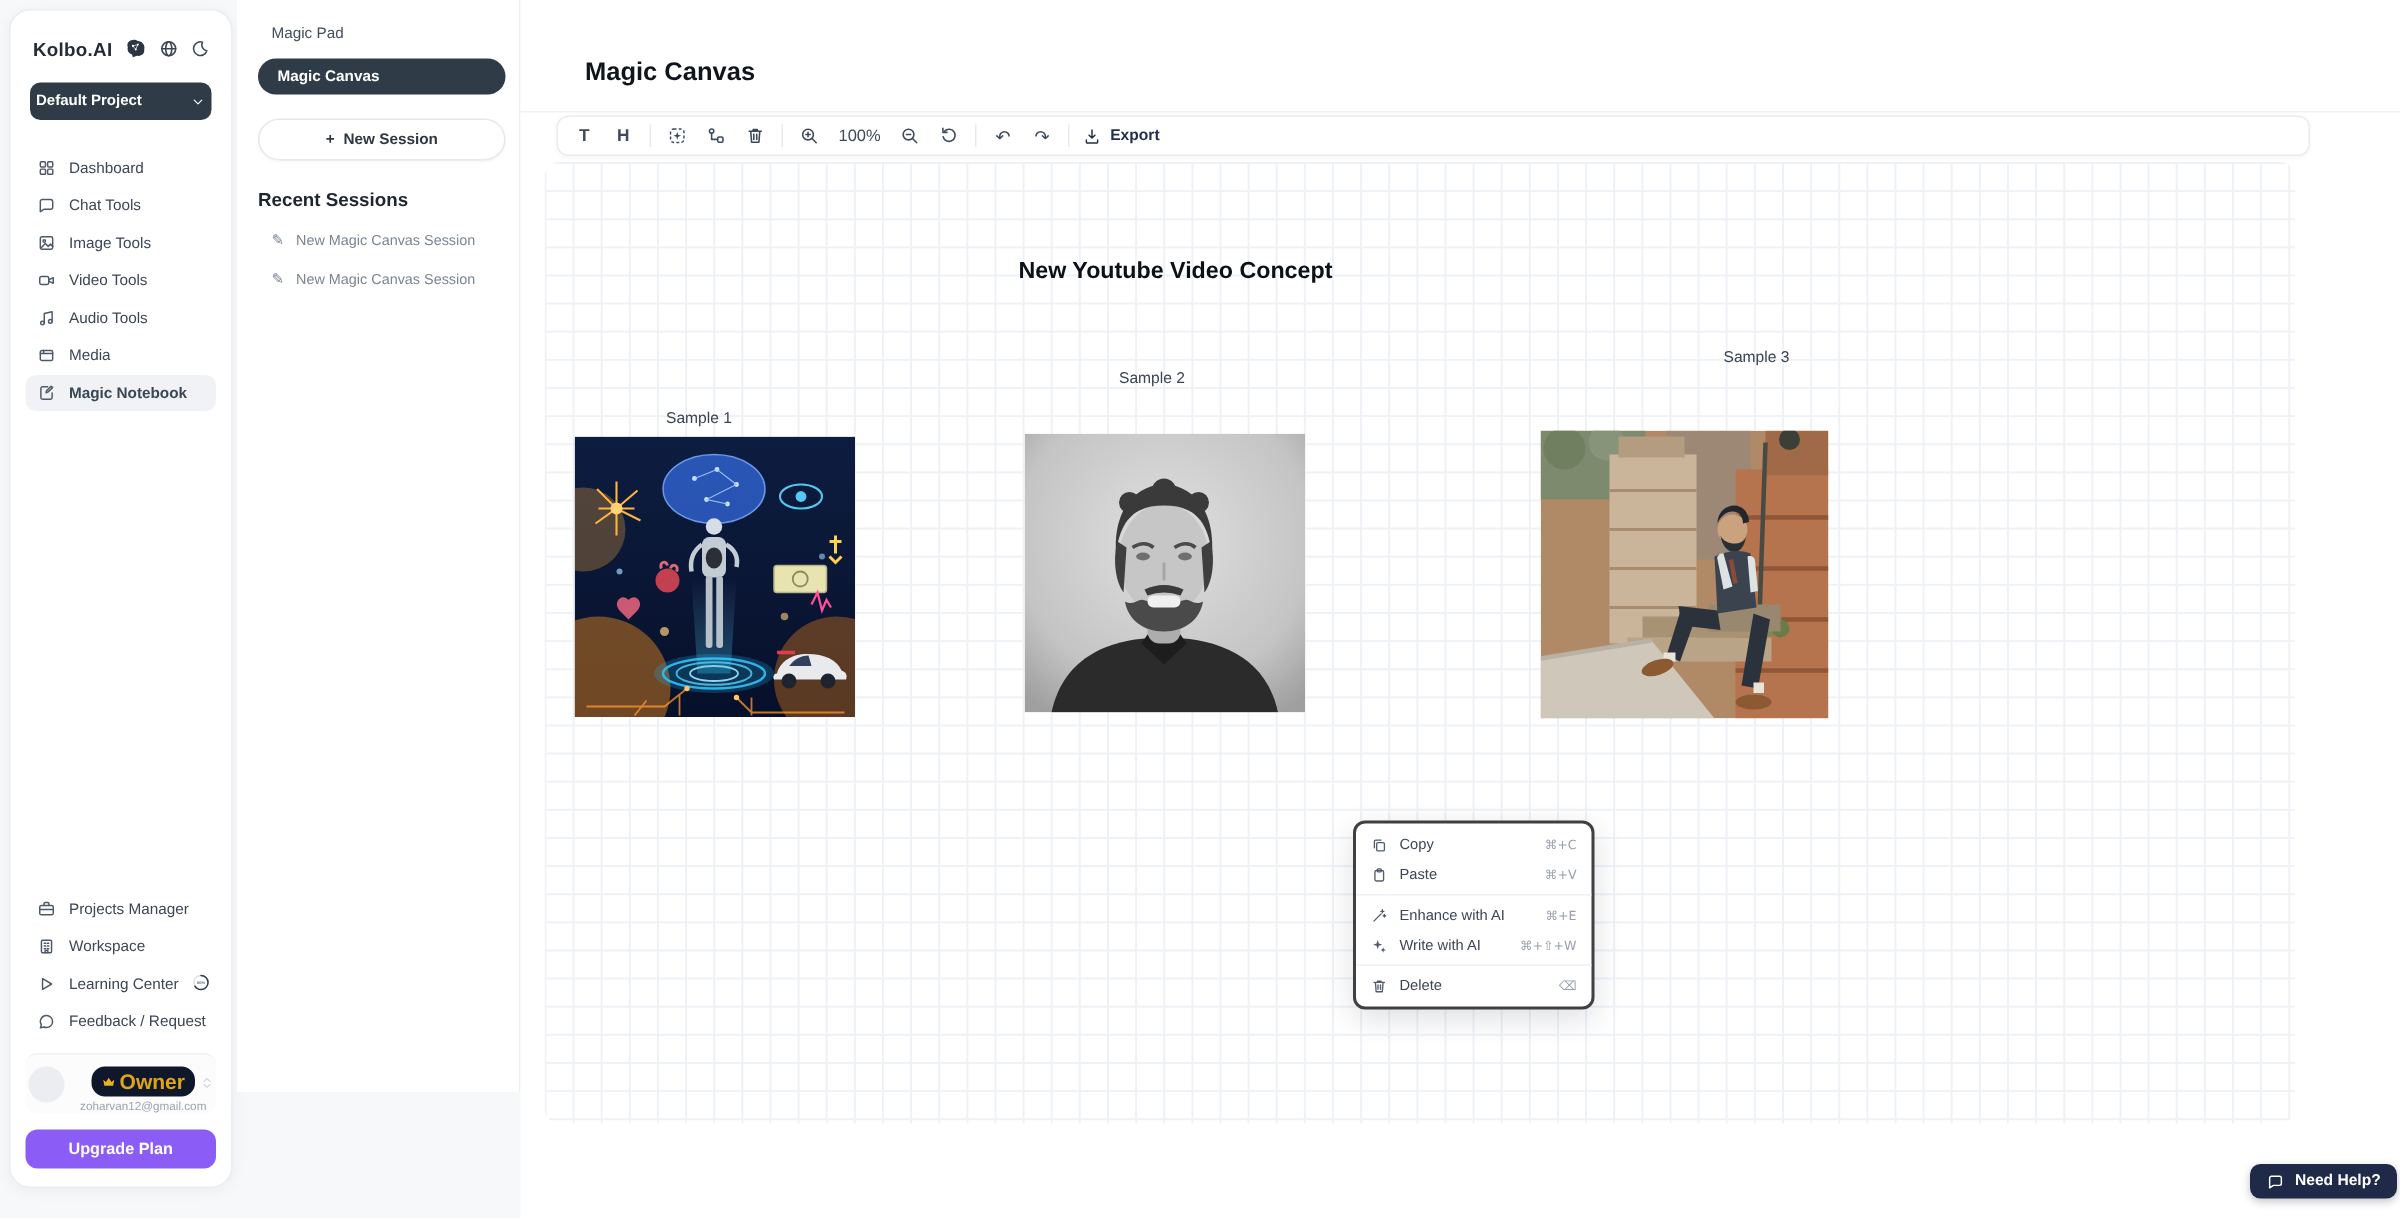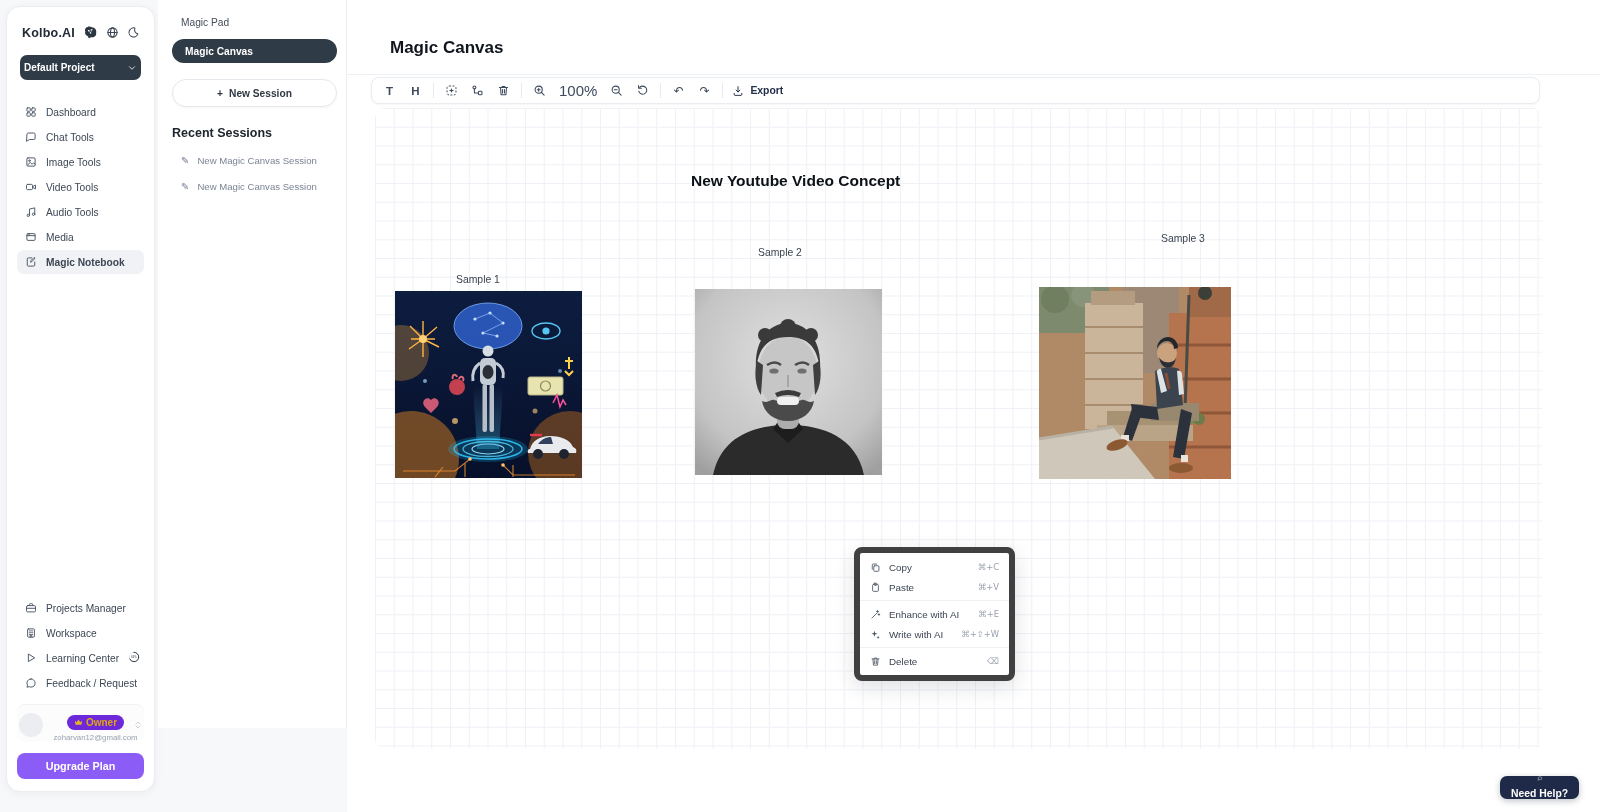--- a/index.html
+++ b/index.html
@@ -22,22 +22,22 @@
   .nav-item { display:flex; align-items:center; gap:9px; height:24px; padding:0 8px; border-radius:7px;
               font-size:10.2px; color:#3c4654; cursor:pointer; white-space:nowrap; }
   .nav-item.active { background:#f1f2f5; font-weight:700; }
   .nav-item svg { width:12px; height:12px; color:#4e5968; flex:none; }
   .spacer { flex:1; }
   .ring-badge { margin-left:auto; }
   .user-card { margin-top:9px; border-top:1px solid #f0f1f4; padding:8px 2px 0; display:flex; align-items:flex-start; gap:6px;
                cursor:pointer; background:#fcfcfd; border-radius:8px; position:relative; }
   .avatar { width:24px; height:24px; border-radius:50%; background:#ecedf0; flex:none; }
   .user-meta { flex:1; text-align:center; }
-  .owner-badge { display:inline-flex; align-items:center; gap:3px; background:#6d28d9; color:#e2a416;
-                 font-size:10px; font-weight:700; border-radius:9px; padding:2px 7px; }
+  .owner-badge { display:inline-flex; align-items:center; gap:3px; background:#0f172a; color:#e2a416;
+                 font-size:14px; font-weight:700; border-radius:9px; padding:2px 7px; }
   .user-email { font-size:7.8px; color:#9aa3ae; margin-top:2px; white-space:nowrap; }
   .user-caret { position:absolute; right:2px; top:10px; color:#b3bac4; }
   .upgrade-btn { margin-top:11px; height:26px; background:#8b5cf6; color:#fff; font-size:10.8px; font-weight:700;
                  border:none; border-radius:8px; width:100%; cursor:pointer; font-family:inherit; }
 
   
   .sessions { position:absolute; left:158px; top:0; width:189px; height:728px; background:#fff;
               border-right:1px solid #eceef2; padding:15px 9px 0 14px; }
   .sp-item { font-size:10.2px; color:#444e5c; padding:2px 9px 0; cursor:pointer; }
   .sp-active { margin-top:11px; height:24px; background:#2f3b46; color:#fff; border-radius:14px;
@@ -54,45 +54,45 @@
   .header-divider { position:absolute; left:0; top:74px; width:100%; height:1px; background:#eef2f7; }
   .page-title { position:absolute; left:43px; top:38px; font-size:17px; font-weight:800; color:#10151d; }
   .toolbar { position:absolute; left:24px; top:77px; width:1169px; height:27px; background:#fff;
              border:1px solid #e9ecf0; border-radius:8px; display:flex; align-items:center; padding:0 9px; gap:9px;
              box-shadow:0 1px 3px rgba(25,35,60,.04); }
   .tb-btn { display:flex; align-items:center; justify-content:center; min-width:17px; height:18px; color:#3e4a5c;
             cursor:pointer; font-size:11.5px; font-weight:700; background:none; border:none; font-family:inherit; }
   .tb-btn svg { width:13px; height:13px; }
   .tb-glyph { font-family:"DejaVu Sans", sans-serif; font-weight:400; font-size:12px; }
   .tb-divider { width:1px; height:15px; background:#e7eaee; }
-  .tb-zoom { font-size:15px; color:#3e4a5c; padding:0 2px; }
+  .tb-zoom { font-size:11px; color:#3e4a5c; padding:0 2px; }
   .tb-export { display:flex; gap:6px; align-items:center; font-size:10.4px; font-weight:600; color:#232f49;
                cursor:pointer; background:none; border:none; font-family:inherit; }
   .tb-export svg { width:12px; height:12px; }
 
-  .canvas { position:absolute; left:28px; top:108px; width:1167px; height:641px; border-radius:10px; overflow:hidden;
+  .canvas { position:absolute; left:16px; top:108px; width:1167px; height:641px; border-radius:10px; overflow:hidden;
             background-image:linear-gradient(to right,#eef1f6 1px,transparent 1px),
                              linear-gradient(to bottom,#eef1f6 1px,transparent 1px);
             background-size:18.75px 18.75px;padding-left:12px; }
   .canvas-heading { position:absolute; left:316px; top:64px; font-size:15.5px; font-weight:800; color:#0c1118; white-space:nowrap; cursor:text; }
   .sample-label { position:absolute; font-size:10.4px; color:#3a4350; white-space:nowrap; cursor:text; }
   .figure { position:absolute; overflow:hidden; cursor:pointer; }
   .figure svg { display:block; }
 
   
-  .context-menu { position:absolute; left:854px; top:547px; width:161px; background:#fff; border:6px solid #404040;
+  .context-menu { position:absolute; left:902px; top:547px; width:161px; background:#fff; border:2px solid #404040;
                   border-radius:8px; box-shadow:0 6px 20px rgba(25,35,60,.14); padding:4px 0; z-index:5; }
   .cm-row { display:flex; align-items:center; gap:8px; height:20px; padding:0 10px; font-size:9.8px; color:#3c4553; cursor:pointer; }
   .cm-row svg { width:11px; height:11px; color:#525c6b; flex:none; }
   .cm-shortcut { margin-left:auto; font-size:8.4px; color:#98a0ad; font-family:"DejaVu Sans", sans-serif; }
   .cm-divider { height:1px; background:#eef0f3; margin:3px 0; }
 
   .help-btn { position:absolute; left:1500px; top:776px; height:23px; background:#1e2a47; color:#fff; border:none;
               border-radius:7px; display:flex; align-items:center; gap:7px; padding:0 11px; font-size:10.4px;
-              font-weight:700; cursor:pointer; font-family:inherit; box-shadow:0 2px 6px rgba(10,20,40,.25);flex-direction:column; }
+              font-weight:700; cursor:pointer; font-family:inherit; box-shadow:0 2px 6px rgba(10,20,40,.25); }
   .help-btn svg { width:12px; height:12px; }
 </style>
 </head>
 <body>
 
 <div class="app">
 
   <aside class="sidebar">
     <div class="logo-row">
       <span class="logo-text">Kolbo.AI</span>

